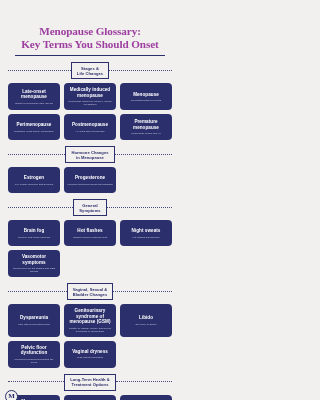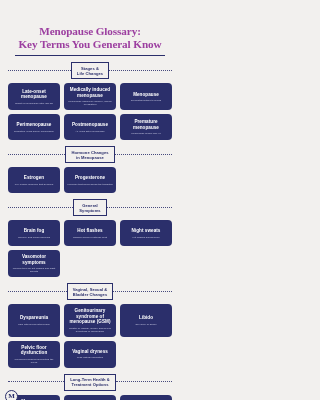--- a/index.html
+++ b/index.html
@@ -132,21 +132,21 @@
   }
 </style>
 </head>
 <body>
 
 <div class="page">
 
   <div class="header">
     <div class="title">
       <span>Menopause Glossary:</span><br>
-      <span>Key Terms You General Know</span>
+      <span>Key Terms You Should Onset</span>
     </div>
     <div class="title-rule"></div>
   </div>
 
   <div id="sections-root">
       <div class="section">
         <div class="dots"></div>
         <div class="section-label">Stages &amp;
 Life Changes</div>
         <div class="dots"></div>

